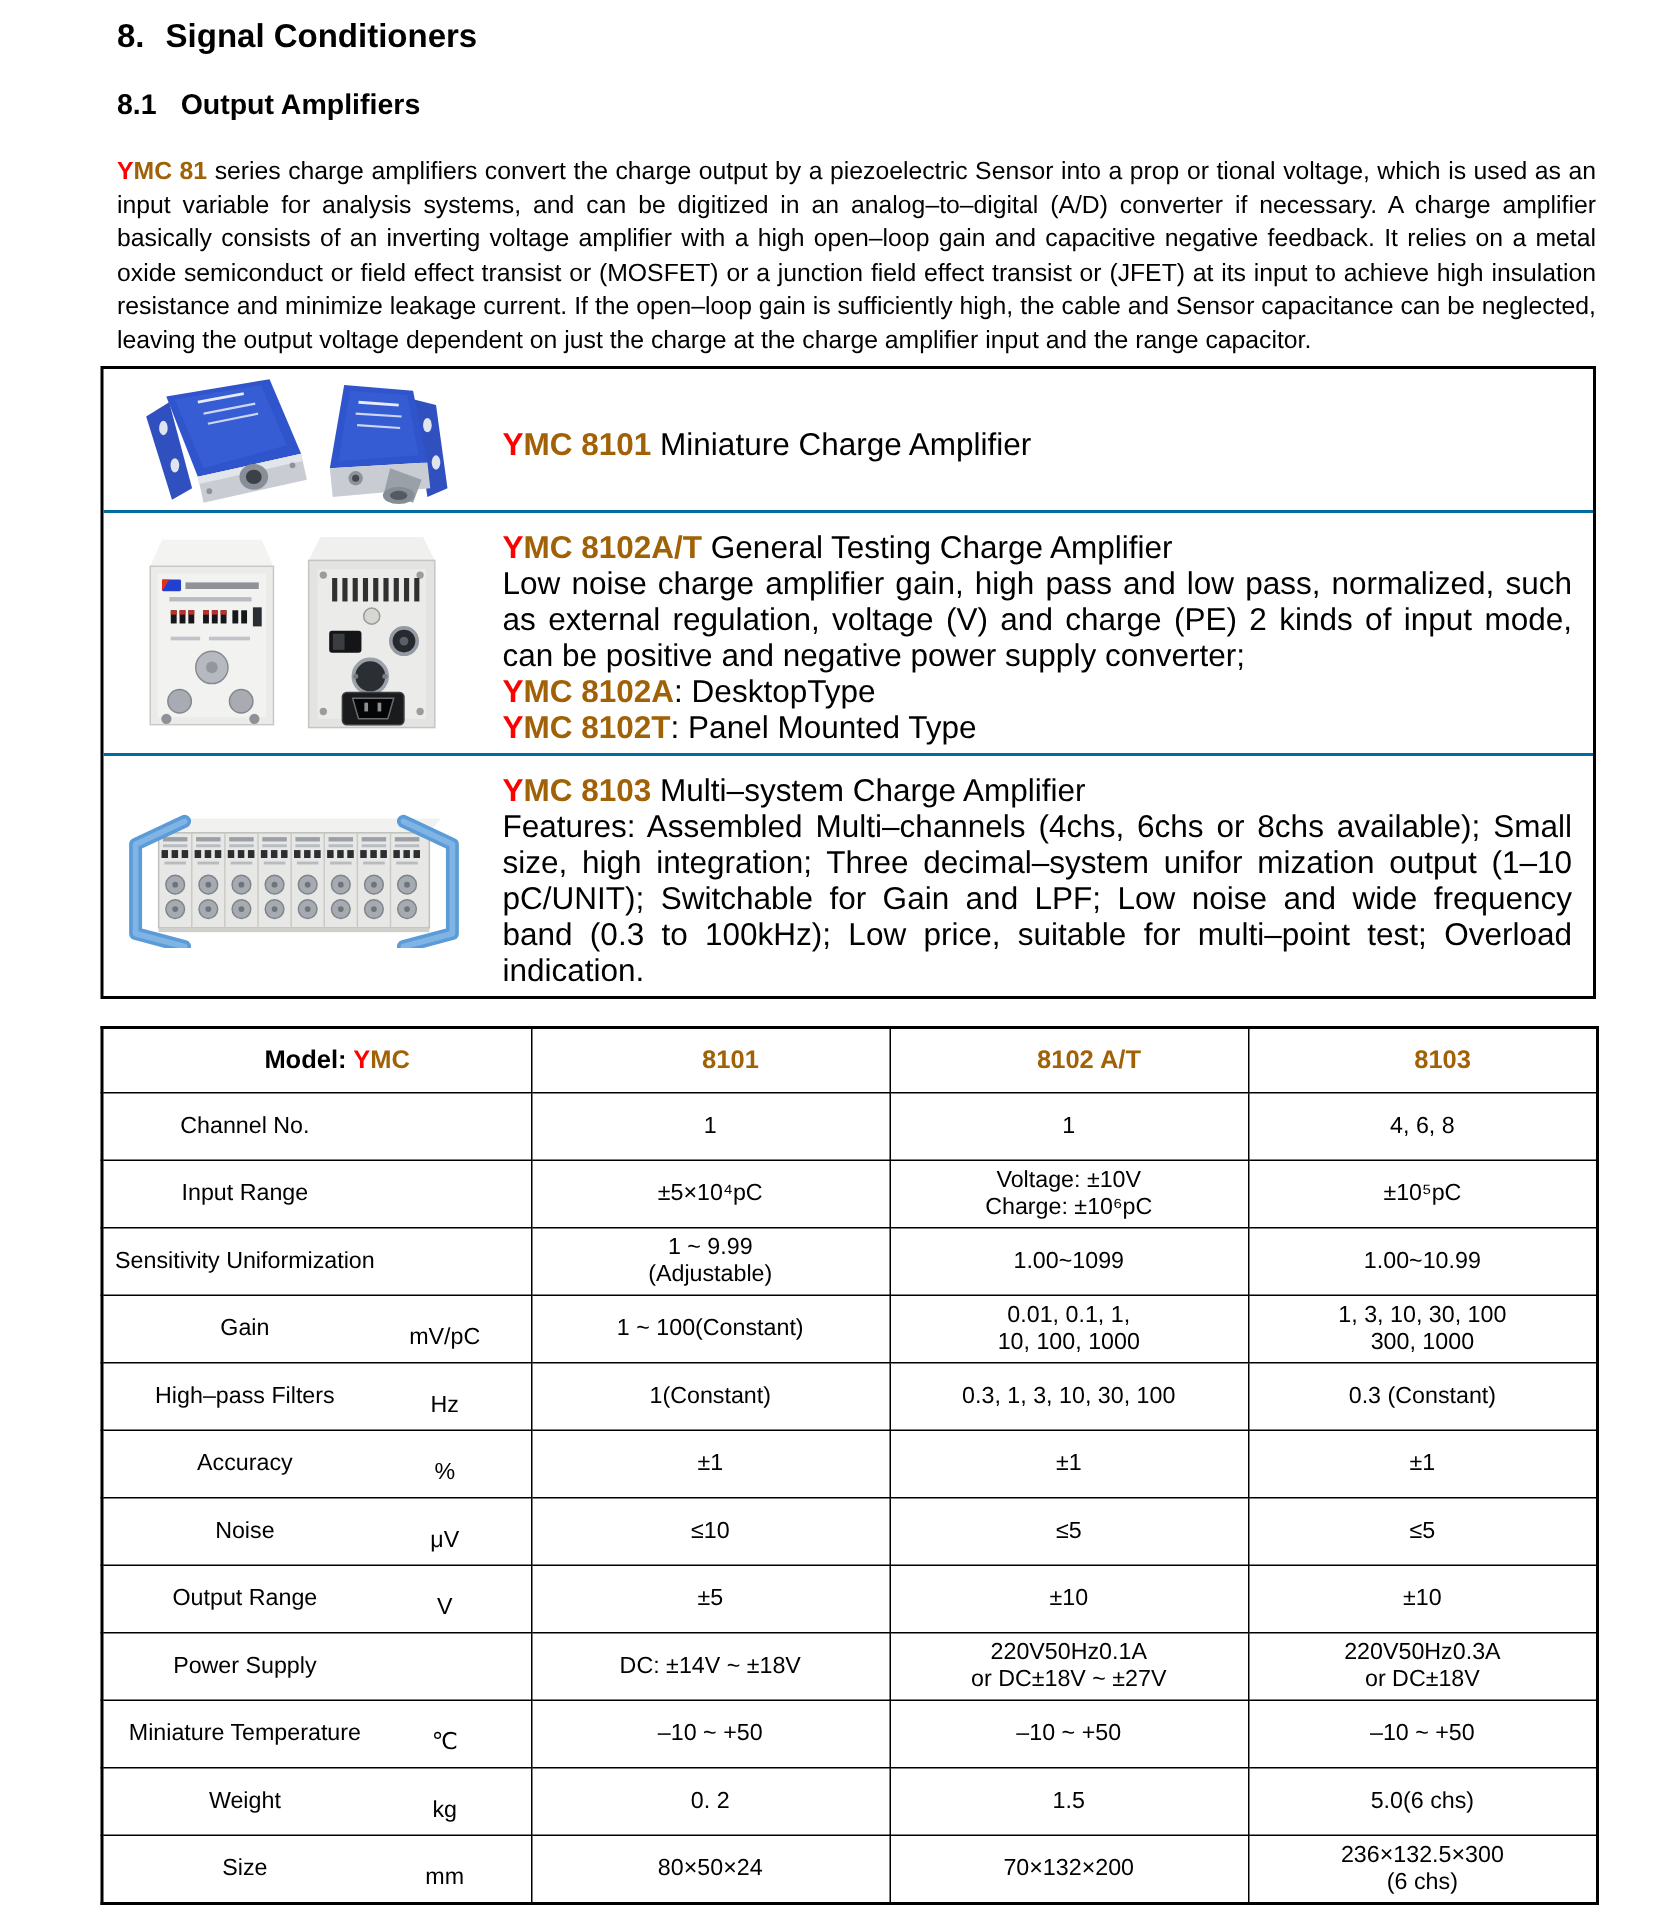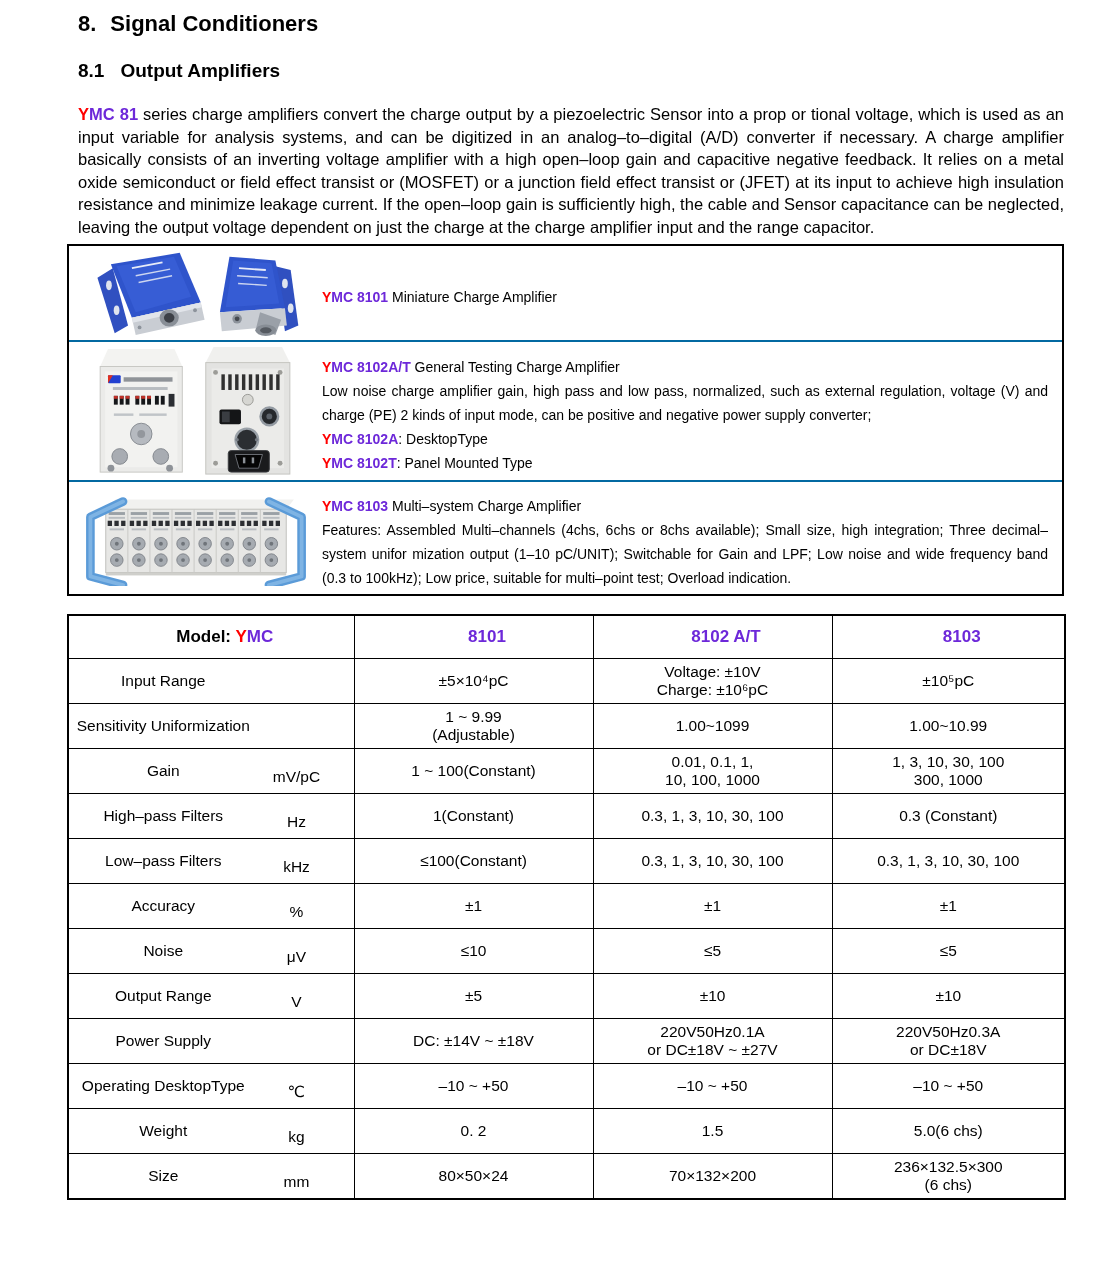--- a/index.html
+++ b/index.html
@@ -7,27 +7,27 @@
   .page { box-sizing:border-box; width:1102px; height:1270px; padding:10px 38px 0 67px; }
 
   h1.sec { font-size:22px; font-weight:bold; margin:0 0 0 11px; line-height:27px; }
   h1.sec .num { margin-right:14px; }
   h2.sub { font-size:19px; font-weight:bold; margin:23px 0 0 11px; line-height:22px; }
   h2.sub .num { margin-right:16px; }
 
   .intro { margin:21px 0 0 11px; width:986px; font-size:16.5px; line-height:22.5px; text-align:justify; }
 
   .code-y   { color:#ff0000; font-weight:bold; }
-  .code-rest{ color:#6d28d9; font-weight:bold; }
+  .code-rest{ color:#a16207; font-weight:bold; }
 
   .product-table { margin-top:6px; width:997px; border:2.5px solid #000; box-sizing:border-box; }
   .product-row { display:flex; align-items:center; }
   .product-row + .product-row { border-top:2px solid #0369a1; }
   .product-figure { flex:0 0 253px; display:flex; justify-content:center; align-items:center; padding:3px 0; }
-  .product-text { flex:1; padding:12px 14px 4px 0; font-size:14px; line-height:24px; }
+  .product-text { flex:1; padding:12px 14px 4px 0; font-size:21px; line-height:24px;margin-left:13px; }
   .product-body { text-align:justify; }
 
   table.spec { width:997px; margin-top:18px; border-collapse:collapse; table-layout:fixed; border:2.5px solid #000; }
   table.spec th, table.spec td { border:1.5px solid #000; }
   table.spec th { height:40px; font-size:17px; font-weight:bold; text-align:center; vertical-align:middle;padding-left:28px; }
   table.spec td { height:38px; font-size:15.5px; line-height:18.5px; text-align:center; vertical-align:middle; white-space:pre-line; padding:3px 4px; }
   td.param-cell { text-align:left; padding:3px 0 3px 10px; }
   .pw { display:flex; align-items:center; }
   .pw .param { flex:1; }
   .pw .unit { width:86px; text-align:center; margin-right:10px;margin-top:13px; }
@@ -222,20 +222,26 @@
     <thead>
       <tr>
         <th><span class="model-prefix">Model: </span><span class="code-y">Y</span><span class="code-rest">MC</span></th>
         <th class="code-rest">8101</th>
         <th class="code-rest">8102 A/T</th>
         <th class="code-rest">8103</th>
       </tr>
     </thead>
     <tbody>
       <tr>
+        <td class="param-cell"><div class="pw"><span class="param">Channel No.</span><span class="unit"></span></div></td>
+        <td>1</td>
+        <td>1</td>
+        <td>4, 6, 8</td>
+      </tr>
+      <tr>
         <td class="param-cell"><div class="pw"><span class="param">Input Range</span><span class="unit"></span></div></td>
         <td>±5×10⁴pC</td>
         <td>Voltage: ±10V
 Charge: ±10⁶pC</td>
         <td>±10⁵pC</td>
       </tr>
       <tr>
         <td class="param-cell"><div class="pw"><span class="param">Sensitivity Uniformization</span><span class="unit"></span></div></td>
         <td>1 ~ 9.99
 (Adjustable)</td>
@@ -250,26 +256,20 @@
         <td>1, 3, 10, 30, 100
 300, 1000</td>
       </tr>
       <tr>
         <td class="param-cell"><div class="pw"><span class="param">High–pass Filters</span><span class="unit">Hz</span></div></td>
         <td>1(Constant)</td>
         <td>0.3, 1, 3, 10, 30, 100</td>
         <td>0.3 (Constant)</td>
       </tr>
       <tr>
-        <td class="param-cell"><div class="pw"><span class="param">Low–pass Filters</span><span class="unit">kHz</span></div></td>
-        <td>≤100(Constant)</td>
-        <td>0.3, 1, 3, 10, 30, 100</td>
-        <td>0.3, 1, 3, 10, 30, 100</td>
-      </tr>
-      <tr>
         <td class="param-cell"><div class="pw"><span class="param">Accuracy</span><span class="unit">%</span></div></td>
         <td>±1</td>
         <td>±1</td>
         <td>±1</td>
       </tr>
       <tr>
         <td class="param-cell"><div class="pw"><span class="param">Noise</span><span class="unit">μV</span></div></td>
         <td>≤10</td>
         <td>≤5</td>
         <td>≤5</td>
@@ -282,21 +282,21 @@
       </tr>
       <tr>
         <td class="param-cell"><div class="pw"><span class="param">Power Supply</span><span class="unit"></span></div></td>
         <td>DC: ±14V ~ ±18V</td>
         <td>220V50Hz0.1A
 or DC±18V ~ ±27V</td>
         <td>220V50Hz0.3A
 or DC±18V</td>
       </tr>
       <tr>
-        <td class="param-cell"><div class="pw"><span class="param">Operating DesktopType</span><span class="unit">℃</span></div></td>
+        <td class="param-cell"><div class="pw"><span class="param">Miniature Temperature</span><span class="unit">℃</span></div></td>
         <td>–10 ~ +50</td>
         <td>–10 ~ +50</td>
         <td>–10 ~ +50</td>
       </tr>
       <tr>
         <td class="param-cell"><div class="pw"><span class="param">Weight</span><span class="unit">kg</span></div></td>
         <td>0. 2</td>
         <td>1.5</td>
         <td>5.0(6 chs)</td>
       </tr>

